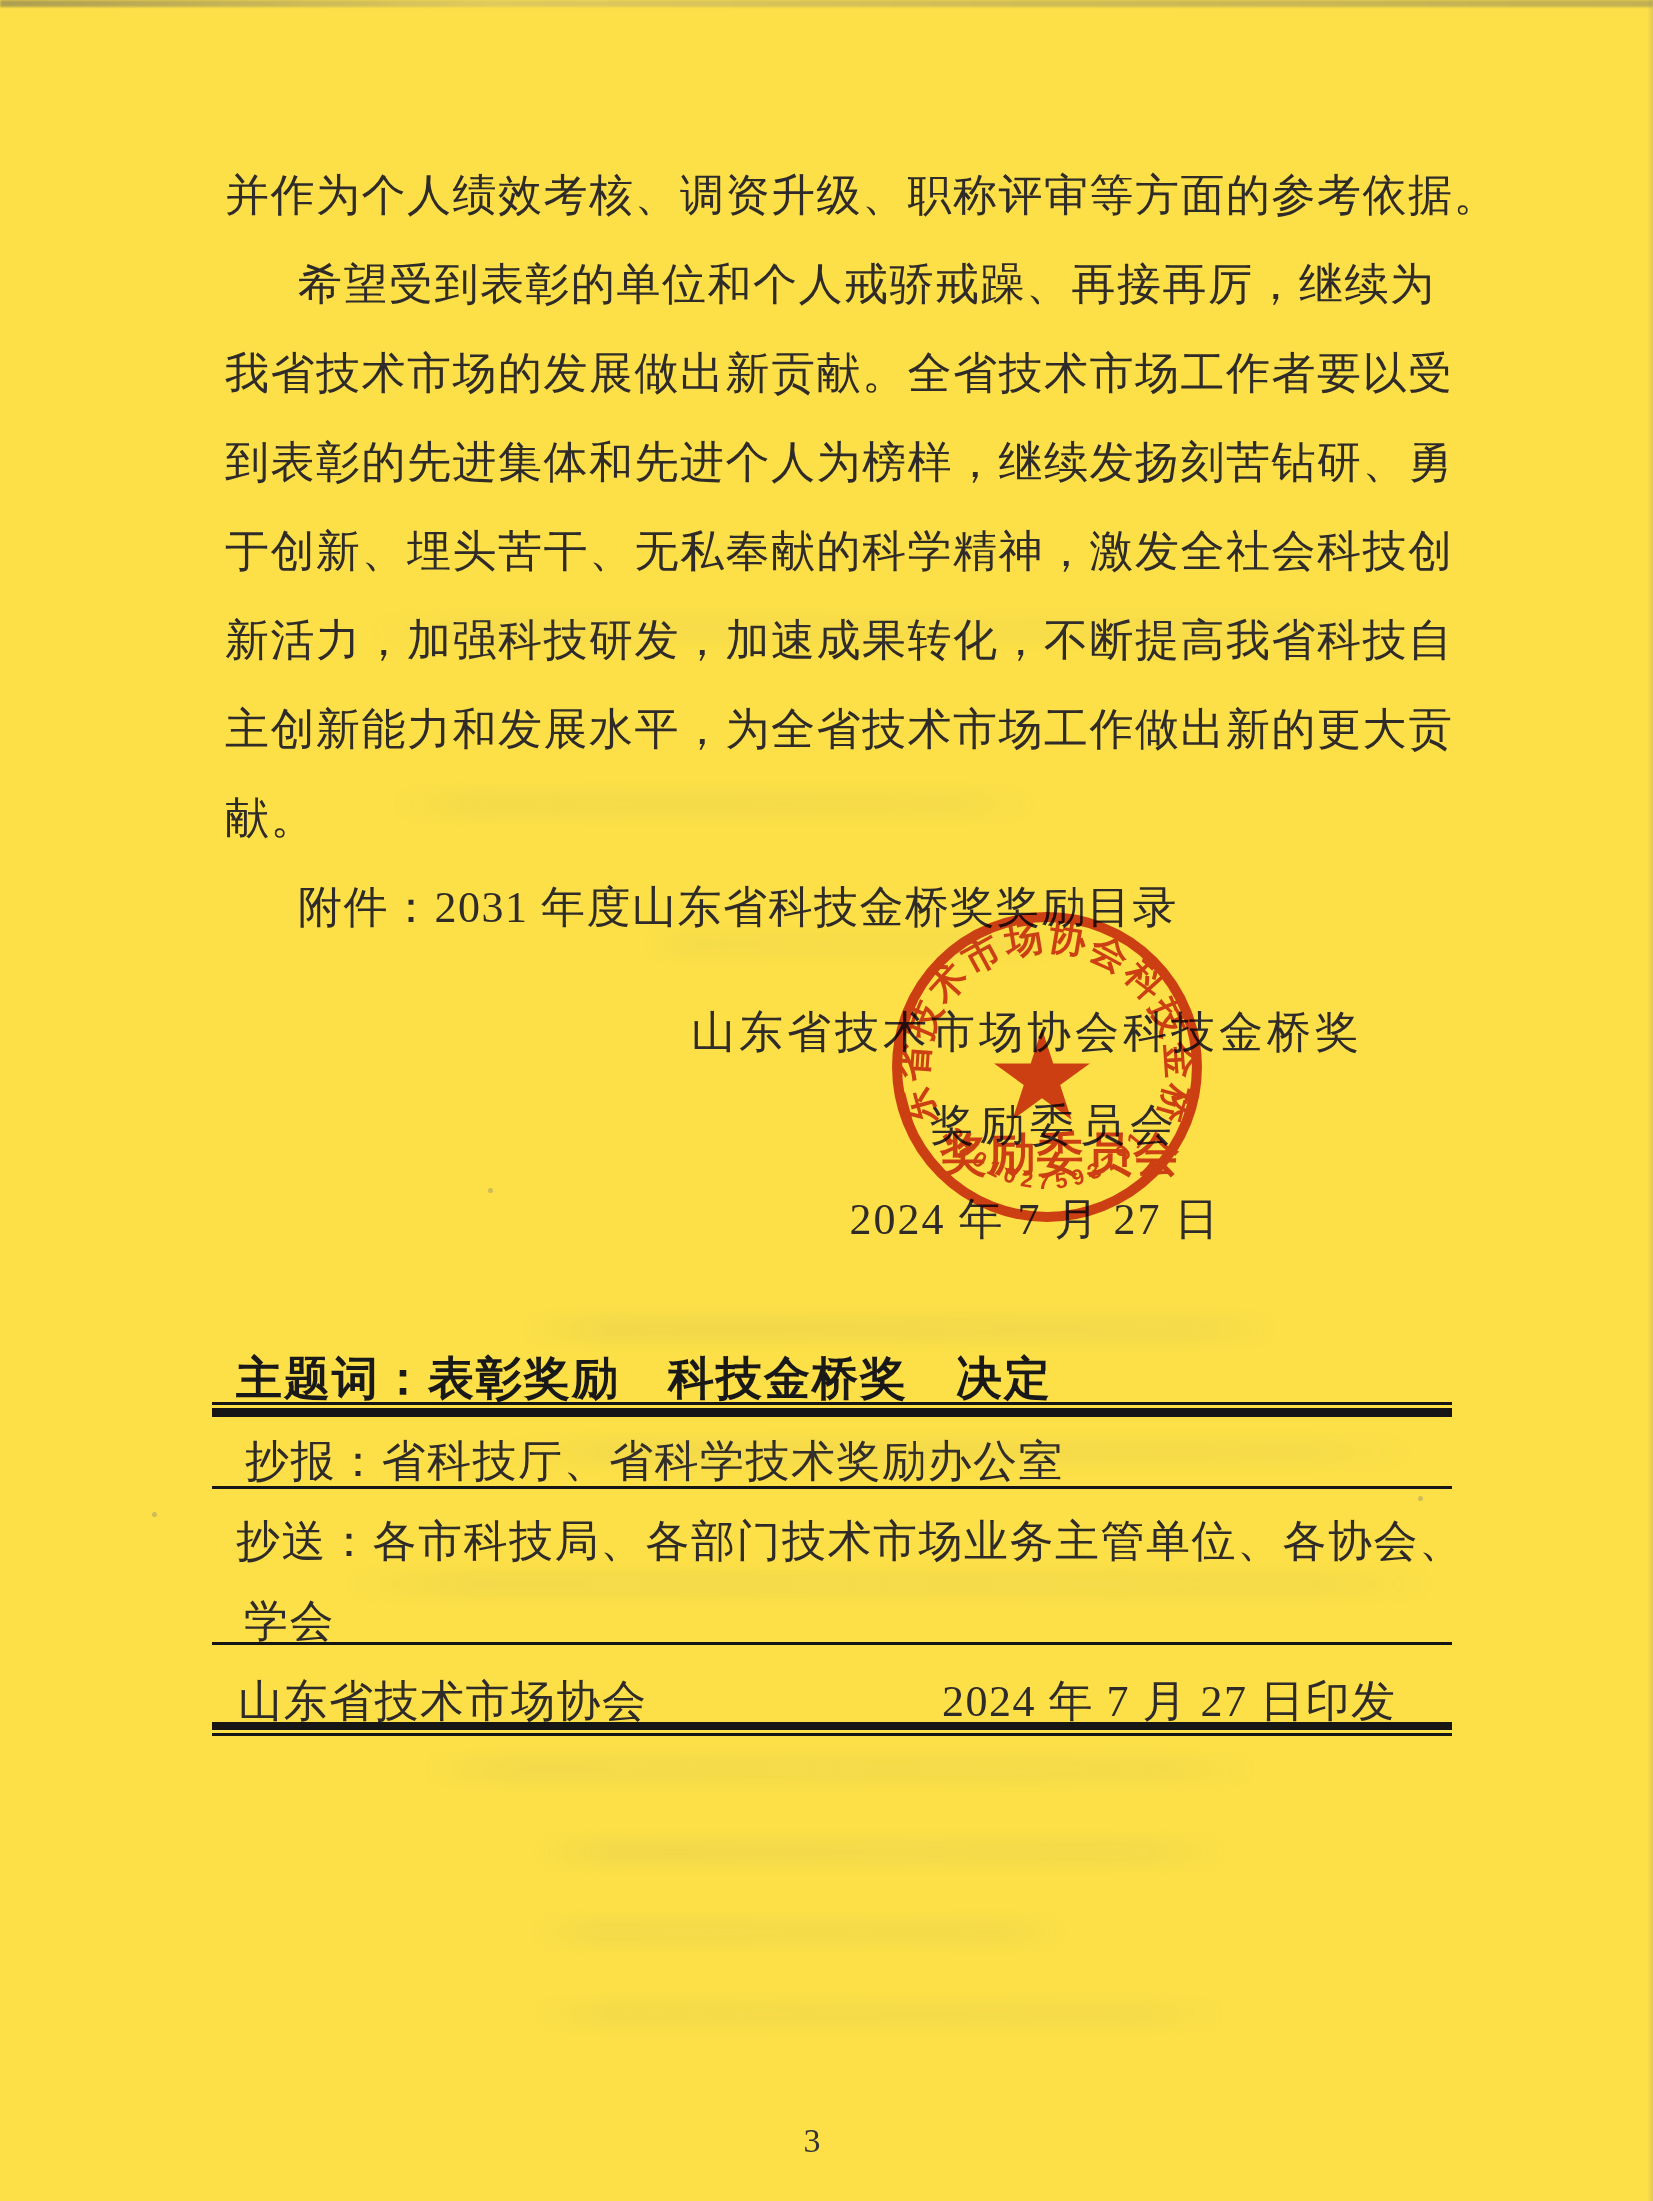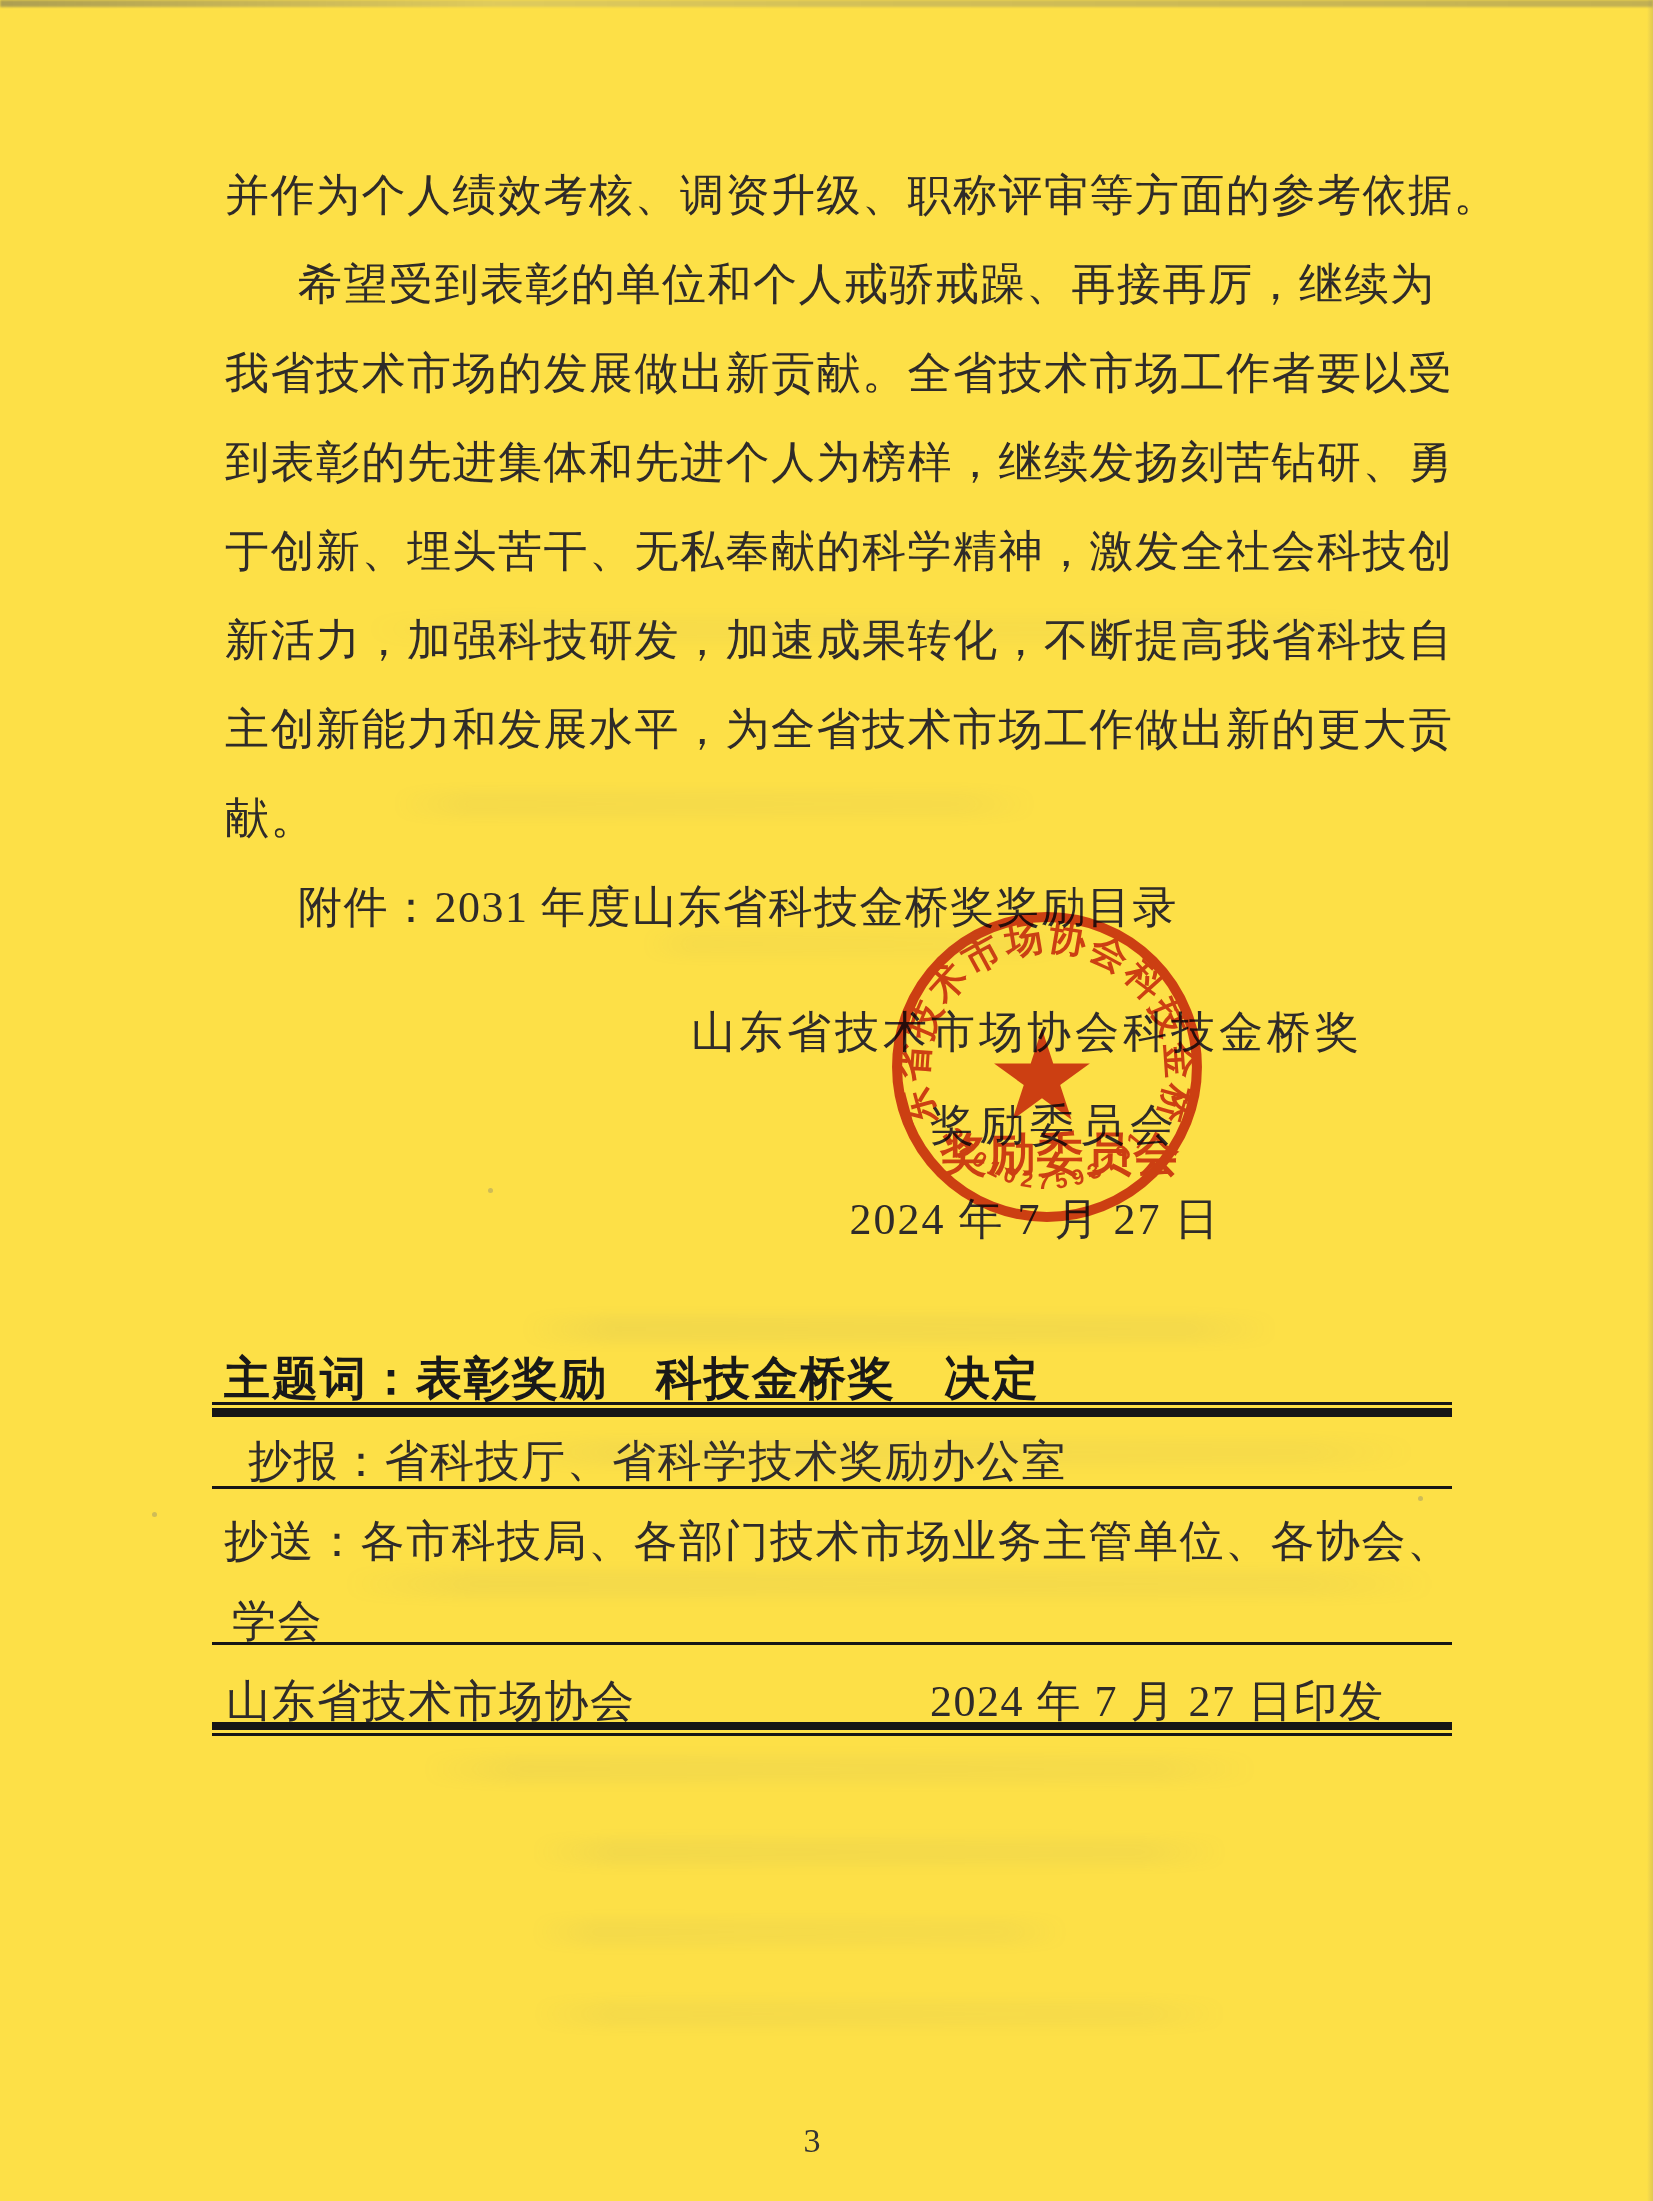--- a/index.html
+++ b/index.html
@@ -24,21 +24,21 @@
   .indent{left:298px;}
   
   .sigline{position:absolute;transform:translateX(-50%);font-size:44px;
     white-space:pre;letter-spacing:4px;color:#2f2b29;}
   
   .seal{position:absolute;left:886px;top:906px;width:322px;height:322px;
     mix-blend-mode:multiply;opacity:.9;}
   .seal svg{width:100%;height:100%;}
   .seal text{font-family:"Liberation Sans","DejaVu Sans",sans-serif;font-weight:bold;}
   
-  .frow{position:absolute;font-size:44px;white-space:pre;letter-spacing:1.5px;}
+  .frow{position:absolute;font-size:44px;white-space:pre;letter-spacing:1.5px;margin-left:12px;}
   .fsubject{font-family:"Liberation Sans","DejaVu Sans",sans-serif;
     font-weight:bold;font-size:46px;color:#191919;letter-spacing:2px;}
   .rule{position:absolute;left:212px;width:1240px;background:#161616;}
   .pageno{position:absolute;left:792px;top:2122px;width:40px;text-align:center;
     font-size:34px;color:#333;}
   
   .smudge{position:absolute;height:28px;border-radius:10px;filter:blur(6px);
     background:linear-gradient(90deg,rgba(125,130,120,0),rgba(125,130,120,.55) 12%,rgba(125,130,120,.45) 88%,rgba(125,130,120,0));}
   .speck{position:absolute;width:5px;height:5px;border-radius:50%;background:rgba(120,120,118,.35);}
 </style>
@@ -82,21 +82,21 @@
         <textPath href="#arcBottom" startOffset="50%" text-anchor="middle">3701027593791</textPath>
       </text>
     </svg>
   </div>
 
   <div class="frow fsubject" style="left:224px;top:1348px">主题词：表彰奖励　科技金桥奖　决定</div>
 
   <div class="rule" style="top:1402px;height:3px"></div>
   <div class="rule" style="top:1408px;height:9px"></div>
 
-  <div class="frow" style="left:248px;top:1432px">抄报：省科技厅、省科学技术奖励办公室</div>
+  <div class="frow" style="left:233px;top:1432px">抄报：省科技厅、省科学技术奖励办公室</div>
 
   <div class="rule" style="top:1486px;height:3px"></div>
 
   <div class="frow" style="left:224px;top:1512px">抄送：各市科技局、各部门技术市场业务主管单位、各协会、</div>
   <div class="frow" style="left:232px;top:1592px">学会</div>
 
   <div class="rule" style="top:1642px;height:3px"></div>
 
   <div class="frow" style="left:226px;top:1672px">山东省技术市场协会</div>
   <div class="frow" style="left:930px;top:1672px">2024 年 7 月 27 日印发</div>

